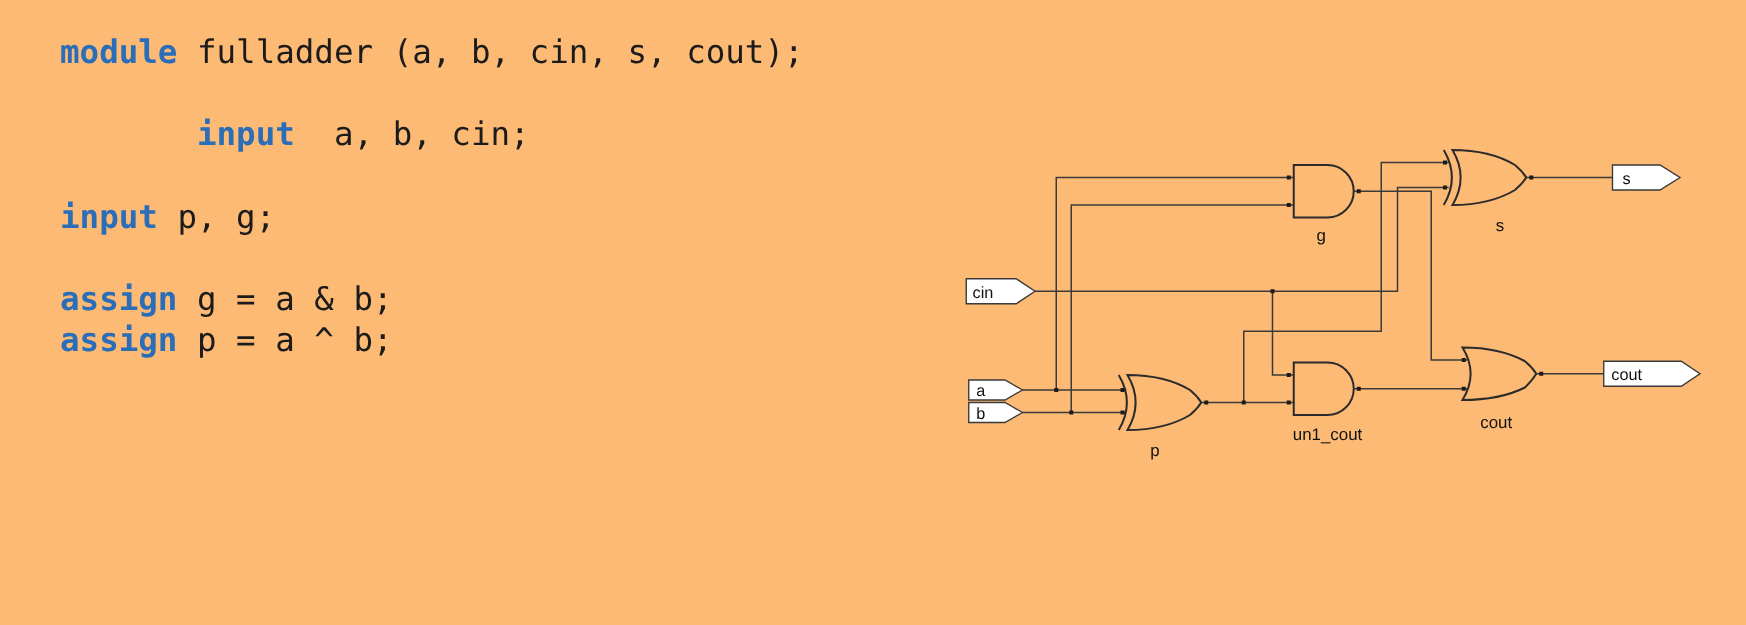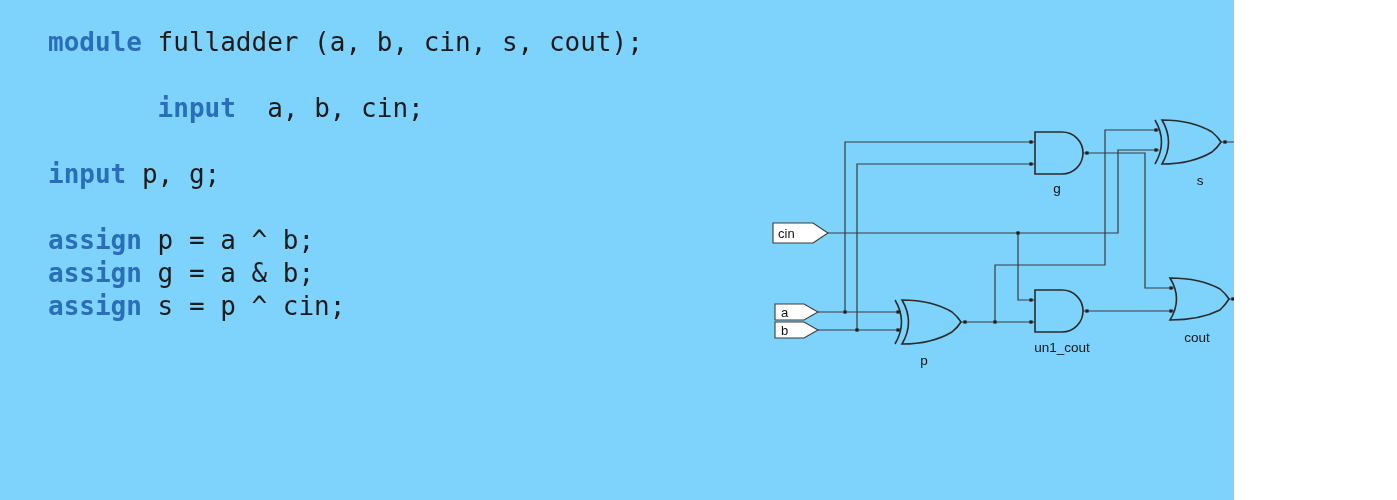--- a/index.html
+++ b/index.html
@@ -1,19 +1,19 @@
 <!DOCTYPE html>
 <html><head>
 <meta charset="utf-8">
 <style>
   html, body { margin: 0; padding: 0; background: #ffffff; }
   .page {
-    width: 1234px;
+    width: 1397px;
     height: 500px;
-    background: #7dd3fc;
+    background: #fdba74;
     display: flex;
     overflow: hidden;
     font-family: "Liberation Sans", sans-serif;
   }
   .code-panel {
     width: 700px;
     box-sizing: border-box;
     padding: 26px 0 0 48px;
     flex: none;
   }
@@ -52,23 +52,22 @@
 
 <div class="page">
 
   <div class="code-panel">
     <div class="code-line"><span class="kw">module</span><span> fulladder (a, b, cin, s, cout);</span></div>
     <div class="code-line"></div>
     <div class="code-line"><span>       </span><span class="kw">input</span><span>  a, b, cin;</span></div>
     <div class="code-line"></div>
     <div class="code-line"><span class="kw">input</span><span> p, g;</span></div>
     <div class="code-line"></div>
+    <div class="code-line"><span class="kw">assign</span><span> g = a &amp; b;</span></div>
     <div class="code-line"><span class="kw">assign</span><span> p = a ^ b;</span></div>
-    <div class="code-line"><span class="kw">assign</span><span> g = a &amp; b;</span></div>
-    <div class="code-line"><span class="kw">assign</span><span> s = p ^ cin;</span></div>
     <div class="code-line"></div>
   </div>
 
   <div class="schematic-panel">
     <svg viewBox="0 0 697 500" width="697" height="500">
 
       <g>
         <path class="wire" d="M118,312 L201,312"></path>
         <path class="wire" d="M145,312 L145,142 L335,142"></path>
         <path class="wire" d="M118,330 L201,330"></path>

